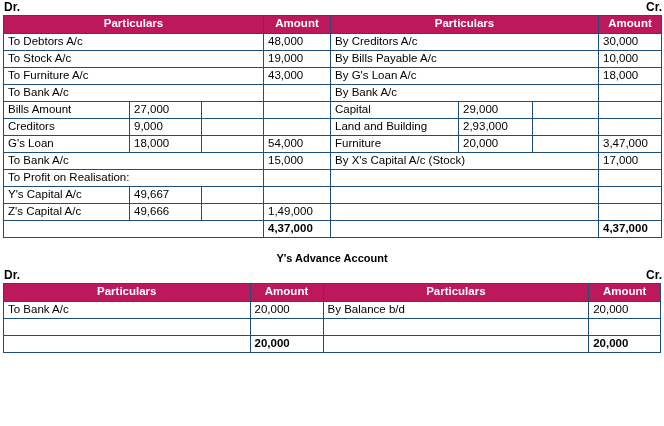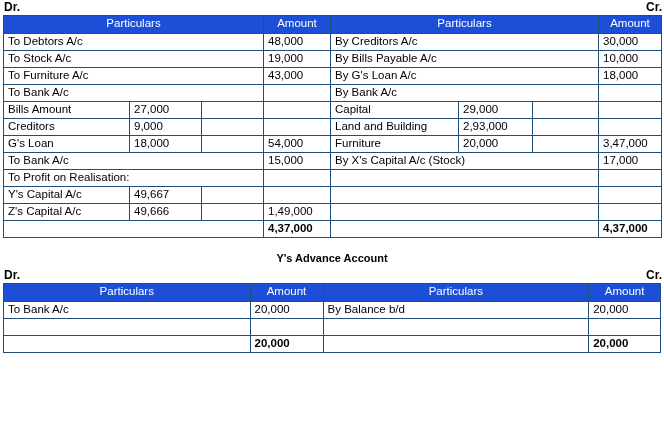--- a/index.html
+++ b/index.html
@@ -40,23 +40,23 @@
     border: 1px solid #1f4e79;
     padding: 0 4px;
     height: 16px;
     line-height: 15px;
     font-size: 11.5px;
     vertical-align: top;
     overflow: hidden;
     white-space: nowrap;
   }
   table.ledger thead th {
-    background: #1d4ed8;
+    background: #be185d;
     color: #ffffff;
-    font-weight: normal;
+    font-weight: bold;
     text-align: center;
     height: 17px;
     border-color: #1f4e79;
   }
   .num { text-align: left; }
   .bold { font-weight: bold; }
   .acct-title {
     text-align: center;
     font-weight: bold;
     font-size: 11px;

